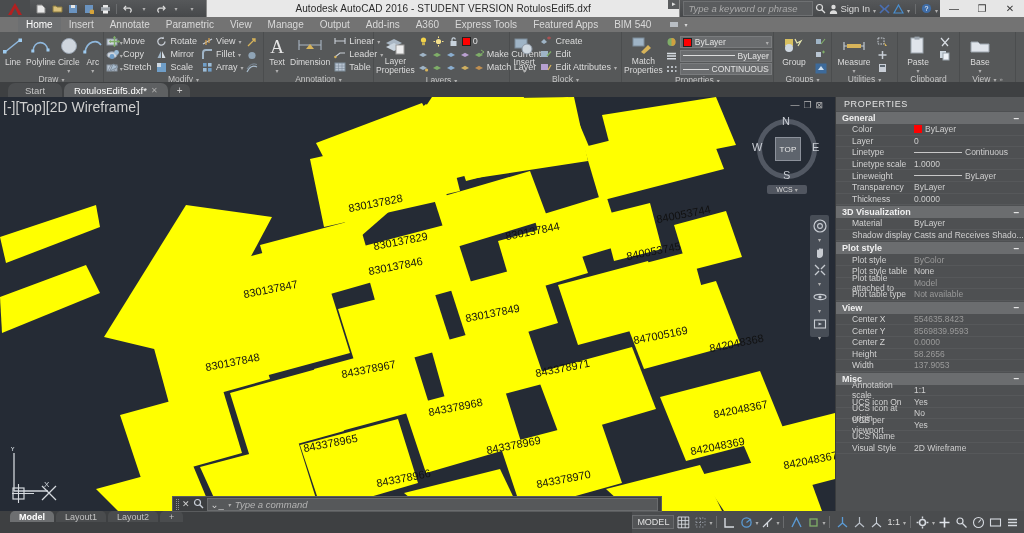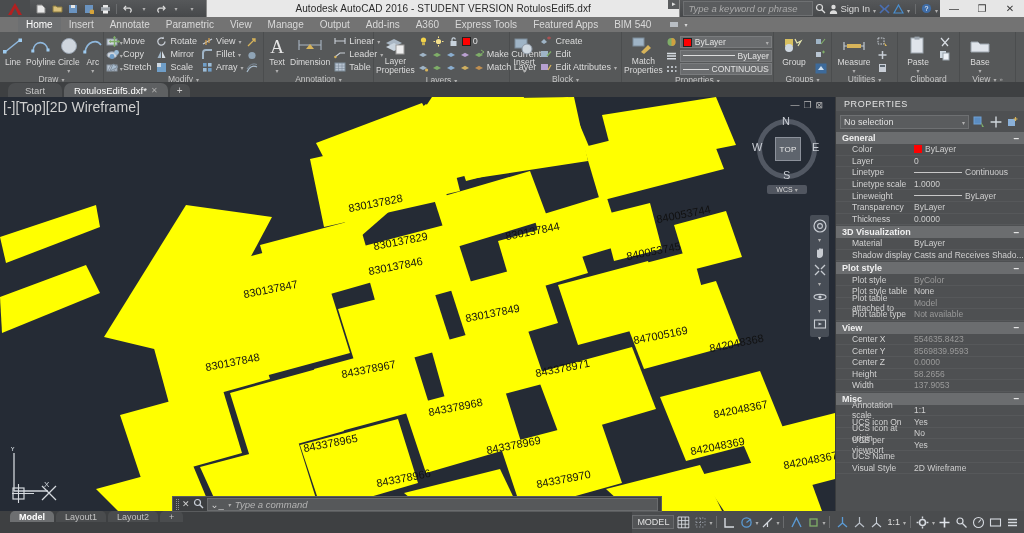--- a/index.html
+++ b/index.html
@@ -1246,43 +1246,20 @@
       <span class="sb-i">
         <svg width="13" height="13" viewBox="0 0 13 13">
             <path d="M2 3.5 H11 M2 6.5 H11 M2 9.5 H11" stroke="#d6dae0" stroke-width="1.3"></path>
           </svg>
         </span>
     </div>
   </div>
 
   <div class="props">
     <div class="props-title">PROPERTIES</div>
-    <div class="props-sel">
-      <span class="sel-combo">
-        <span>No selection</span>
-        <span class="cc caret">▾</span>
-      </span>
-      <span class="props-tool">
-        <svg width="12" height="12" viewBox="0 0 12 12">
-            <rect x="1" y="1" width="7" height="7" fill="#5b8cc0" stroke="#6fa0d4"></rect>
-            <path d="M8 6 L11 11 L9 11z" fill="#7fae68"></path>
-          </svg>
-        </span>
-      <span class="props-tool">
-        <svg width="12" height="12" viewBox="0 0 12 12">
-            <path d="M6 0.6 V11.4 M0.6 6 H11.4" stroke="#d0d6dc" stroke-width="1.4"></path>
-          </svg>
-        </span>
-      <span class="props-tool">
-        <svg width="12" height="12" viewBox="0 0 12 12">
-            <rect x="1" y="3" width="7" height="7" fill="#8ab0d8"></rect>
-            <path d="M8.5 1 V5 M6.5 3 H10.5" stroke="#d8b45a" stroke-width="1.2"></path>
-          </svg>
-        </span>
-    </div>
     <div id="props-body">
         <div class="pgroup">
           <span>General</span>
           <span class="mn">–</span>
         </div>
         <div class="prow">
           <span class="k">Color</span>
           <span class="v">
             <span class="v-swatch"></span>
             <span>ByLayer</span>

